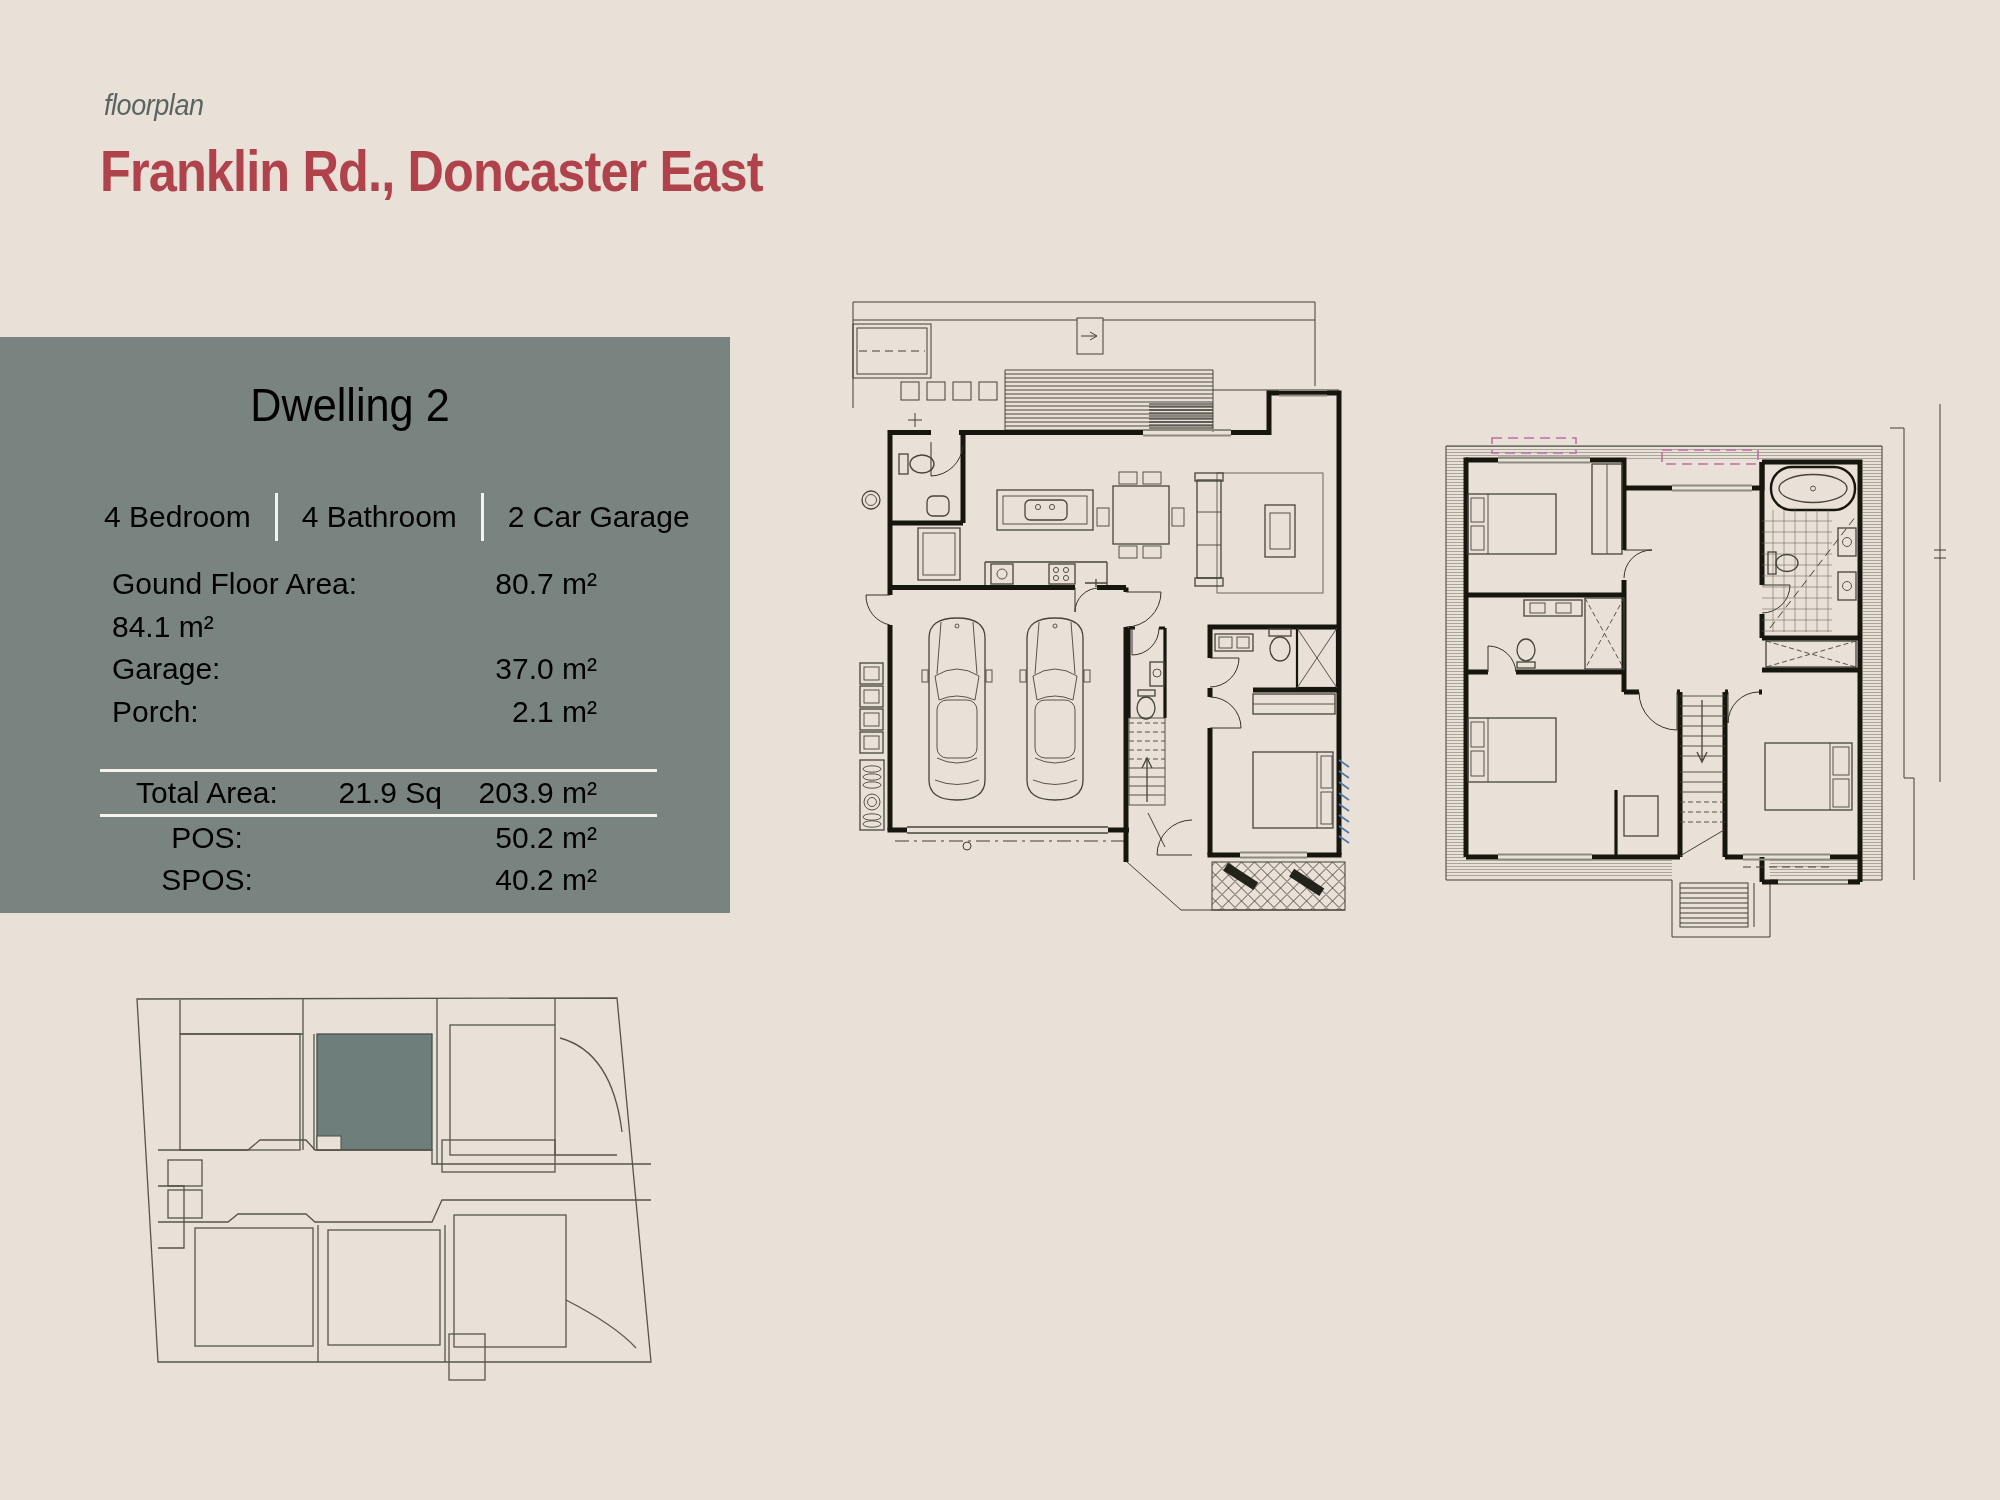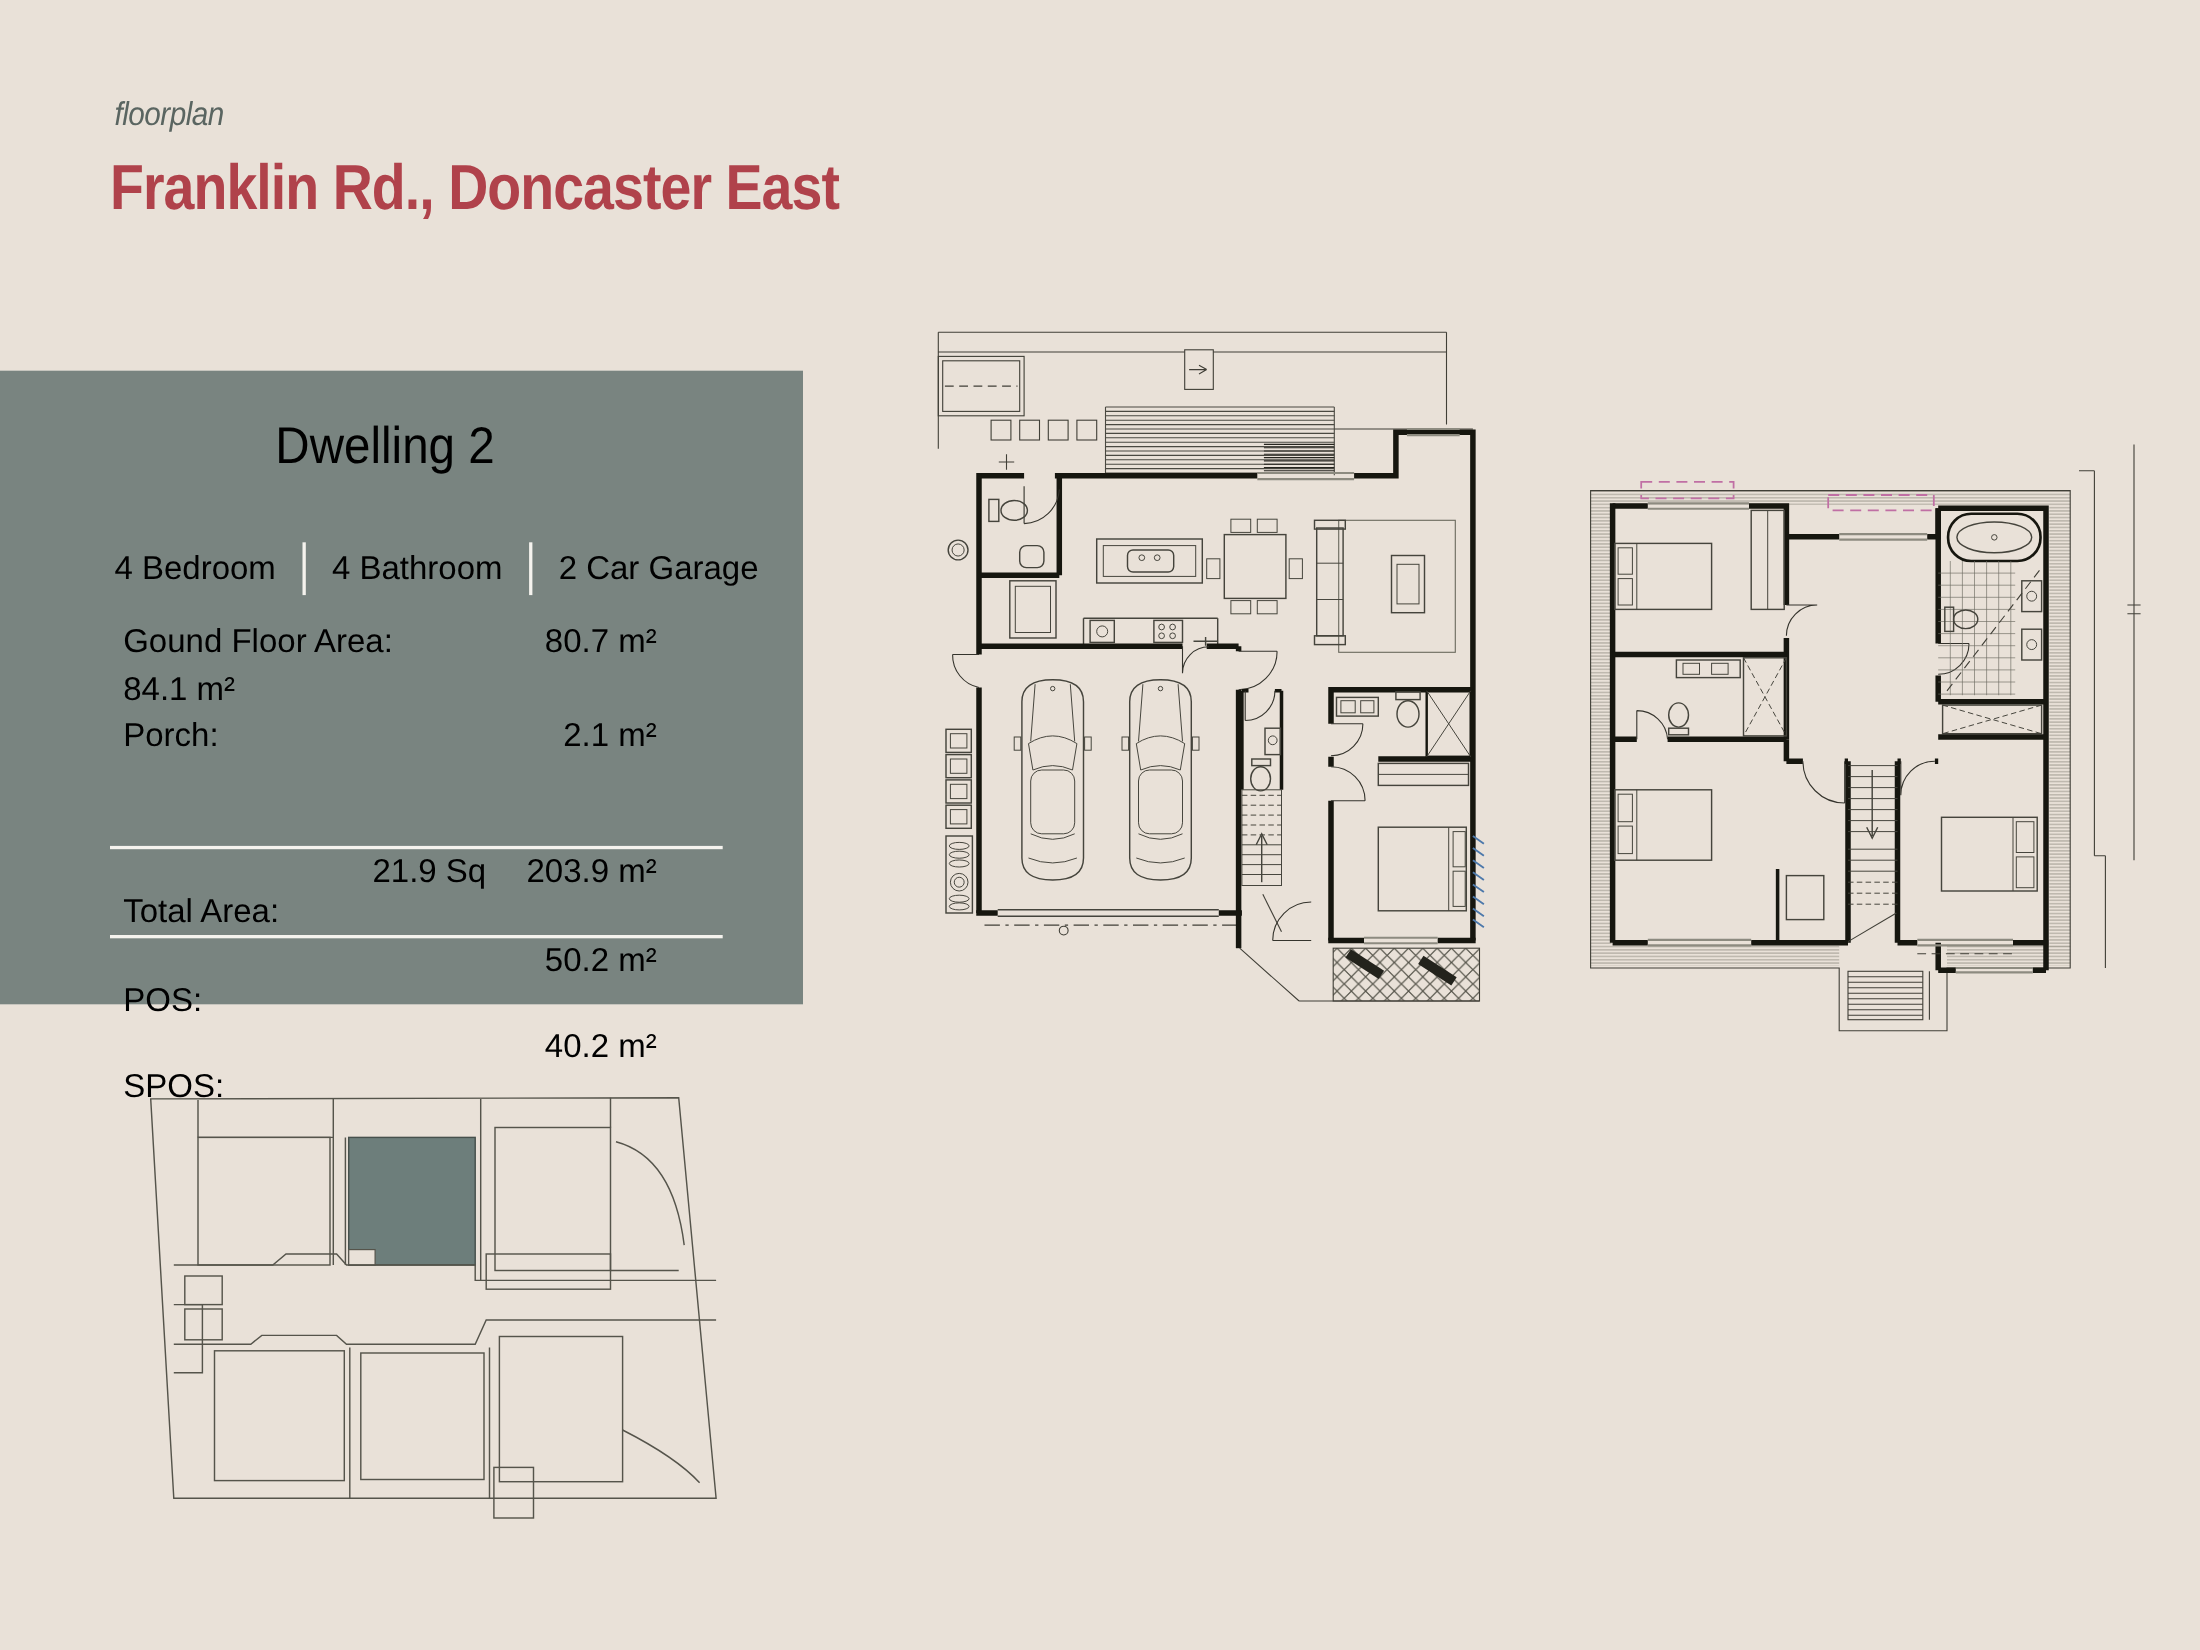--- a/index.html
+++ b/index.html
@@ -40,21 +40,21 @@
   }
   .area-row{display:flex;}
   .area-row .lbl{flex:1;text-align:left;}
   .area-row .val{text-align:right;}
   .totals{
     position:absolute;top:432px;left:100px;width:557px;
     border-top:3px solid #f5f3ee;font-size:30px;
   }
   .trow{display:flex;padding:0 60px 0 12px;line-height:42px;}
   .trow.first{border-bottom:3px solid #f5f3ee;}
-  .trow .lbl{width:190px;text-align:left;margin-top:36px;}
+  .trow .lbl{width:190px;text-align:center;}
   .trow .sq{flex:1;text-align:right;}
   .trow .val{width:155px;text-align:right;}
   .plan{position:absolute;}
   #plan-ground{left:845px;top:290px;}
   #plan-first{left:1440px;top:400px;}
   #plan-site{left:110px;top:990px;}
   
   svg .w{stroke:#16160f;stroke-width:5;fill:none;stroke-linecap:butt;}
   svg .w3{stroke:#16160f;stroke-width:3.2;fill:none;}
   svg .t{stroke:#403f37;stroke-width:1;fill:none;}
@@ -90,20 +90,24 @@
   </div>
   <div class="areas">
     <div class="area-row">
       <span class="lbl">Gound Floor Area:</span>
       <span class="val">80.7 m²</span>
     </div>
     <div class="area-row">
       <span class="val">84.1 m²</span>
     </div>
     <div class="area-row">
+      <span class="lbl">Garage:</span>
+      <span class="val">37.0 m²</span>
+    </div>
+    <div class="area-row">
       <span class="lbl">Porch:</span>
       <span class="val">2.1 m²</span>
     </div>
   </div>
   <div class="totals">
     <div class="trow first">
       <span class="lbl">Total Area:</span>
       <span class="sq">21.9 Sq</span>
       <span class="val">203.9 m²</span>
     </div>

